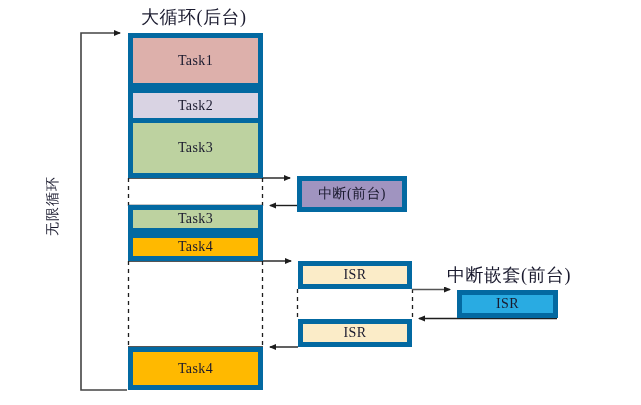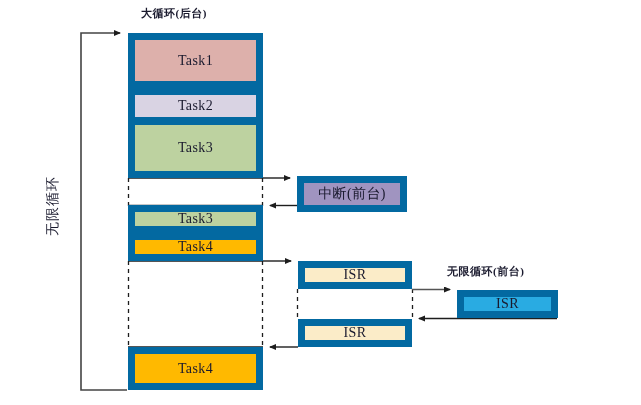--- a/index.html
+++ b/index.html
@@ -15,28 +15,27 @@
     overflow: hidden;
     font-family: "Liberation Serif", "DejaVu Serif", serif;
   }
   .label {
     position: absolute;
     color: #1a1a2e;
     white-space: nowrap;
     line-height: 1;
   }
   .title {
-    font-size: 11px;
+    font-size: 18px;
     letter-spacing: 0.5px;
-    font-weight: bold;
   }
   .block {
     position: absolute;
     box-sizing: border-box;
-    border: 7px solid #0369a1;
+    border: 5px solid #0369a1;
     display: flex;
     align-items: center;
     justify-content: center;
     color: #1a1a2e;
     font-size: 14px;
     letter-spacing: 0.4px;
   }
   .vlabel {
     position: absolute;
     transform-origin: center center;
@@ -55,21 +54,21 @@
     pointer-events: none;
   }
 </style>
 </head>
 <body>
 
 <div id="canvas">
 
   <div class="label title" style="left:141px; top:8px;">大循环(后台)</div>
 
-  <div class="label title" style="left:447px; top:266px;">无限循环(前台)</div>
+  <div class="label title" style="left:447px; top:266px;">中断嵌套(前台)</div>
 
   <div class="vlabel" style="left:53px; top:204px; width:70px; text-align:center; margin-left:-35px; margin-top:-7px;">无限循环</div>
 
   <svg class="overlay" viewBox="0 0 641 405">
     <defs>
       <marker id="arrowhead" markerWidth="7" markerHeight="7" refX="6" refY="3" orient="auto" markerUnits="userSpaceOnUse">
         <path d="M0,0 L7,3 L0,6 z" fill="#1d1d1d"></path>
       </marker>
       <marker id="arrowheadgray" markerWidth="7" markerHeight="7" refX="6" refY="3" orient="auto" markerUnits="userSpaceOnUse">
         <path d="M0,0 L7,3 L0,6 z" fill="#1d1d1d"></path>

